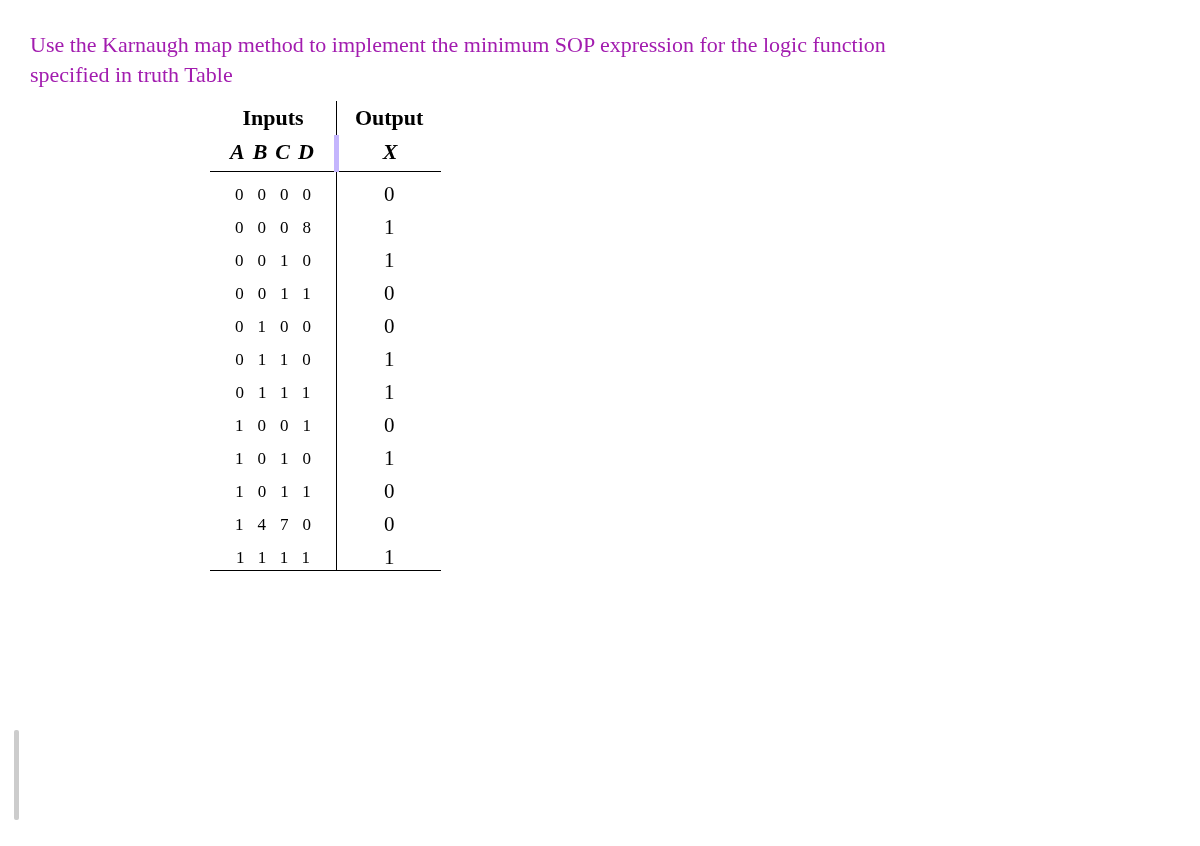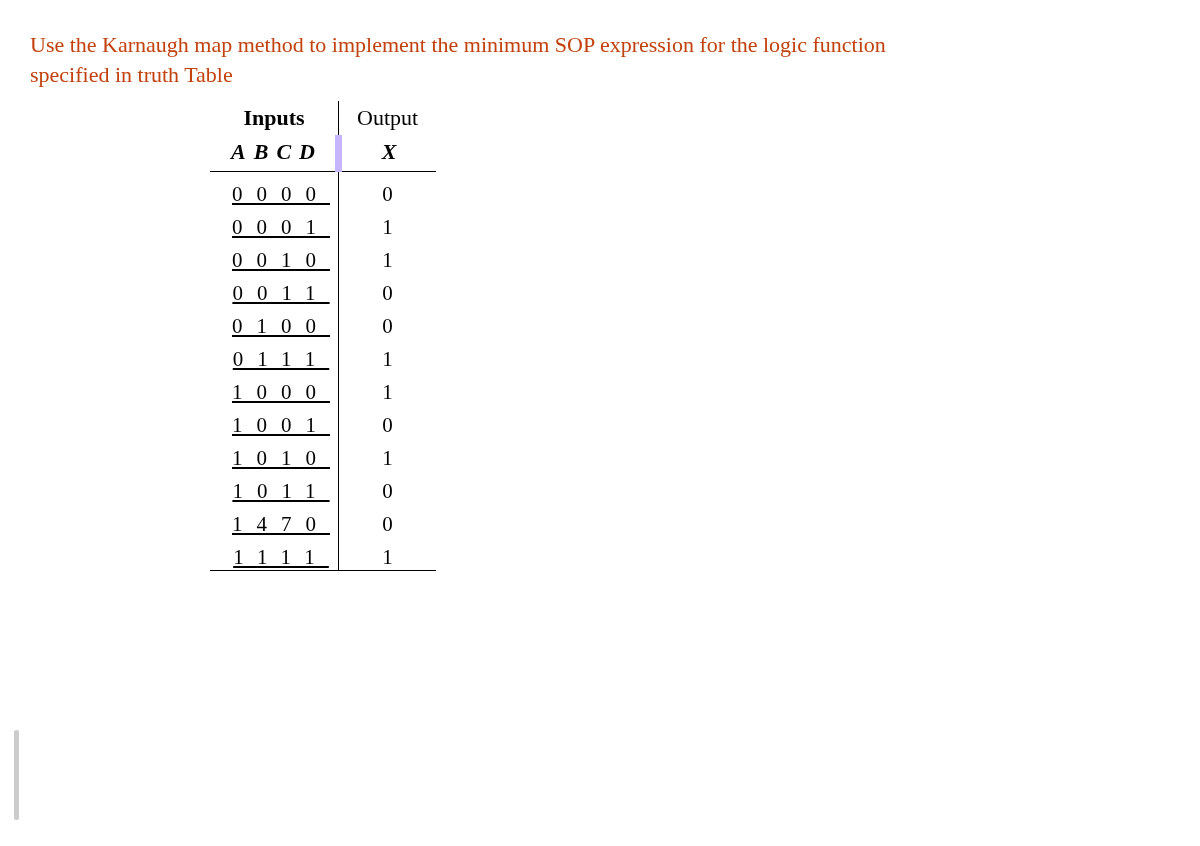--- a/index.html
+++ b/index.html
@@ -4,21 +4,21 @@
   <style>
     body {
       margin: 0;
       padding: 30px;
       font-family: 'Times New Roman', Times, serif;
       font-size: 22px;
       color: #000;
       background: #fff;
     }
     .question {
-      color: #c2410c;
+      color: #a21caf;
       margin-bottom: 0;
       line-height: 1.35;
       max-width: 900px;
     }
     .table-wrap {
       margin-left: 180px;
       margin-top: 12px;
     }
     table {
       border-collapse: collapse;
@@ -28,48 +28,46 @@
       text-align: center;
       font-weight: normal;
     }
     .hdr-inputs {
       font-weight: bold;
       border-right: 1px solid #000;
       padding-left: 30px;
       padding-right: 30px;
     }
     .hdr-output {
-      font-weight: normal;
+      font-weight: bold;
       padding-left: 18px;
       padding-right: 18px;
     }
     .sub-hdr-row th {
       font-style: italic;
       font-weight: bold;
       border-bottom: 1px solid #000;
       padding-bottom: 6px;
     }
     .sub-hdr-inputs {
-      border-right: 7px solid #c4b5fd;
+      border-right: 5px solid #c4b5fd;
       letter-spacing: 8px;
       padding-left: 20px;
       padding-right: 12px;
-      text-align: right;
     }
     .sub-hdr-output {
       padding-left: 24px;
       padding-right: 24px;
     }
     .data-row td.inputs-cell {
       border-right: 1px solid #000;
       letter-spacing: 14px;
       padding-left: 22px;
       padding-right: 8px;
-      font-size: 21px;
-      text-decoration: underline;
+      font-size: 17px;
     }
     .data-row td.output-cell {
       font-size: 21px;
     }
     .data-row:first-of-type td {
       padding-top: 10px;
     }
     .last-row td {
       border-bottom: 1px solid #000;
       padding-bottom: 0;
@@ -100,41 +98,41 @@
         <th class="sub-hdr-inputs">ABCD</th>
         <th class="sub-hdr-output">X</th>
       </tr>
     </thead>
     <tbody id="tbody">
         <tr class="data-row">
           <td class="inputs-cell">0000</td>
           <td class="output-cell">0</td>
         </tr>
         <tr class="data-row">
-          <td class="inputs-cell">0001</td>
+          <td class="inputs-cell">0008</td>
           <td class="output-cell">1</td>
         </tr>
         <tr class="data-row">
           <td class="inputs-cell">0010</td>
           <td class="output-cell">1</td>
         </tr>
         <tr class="data-row">
           <td class="inputs-cell">0011</td>
           <td class="output-cell">0</td>
         </tr>
         <tr class="data-row">
           <td class="inputs-cell">0100</td>
           <td class="output-cell">0</td>
         </tr>
         <tr class="data-row">
-          <td class="inputs-cell">0111</td>
+          <td class="inputs-cell">0110</td>
           <td class="output-cell">1</td>
         </tr>
         <tr class="data-row">
-          <td class="inputs-cell">1000</td>
+          <td class="inputs-cell">0111</td>
           <td class="output-cell">1</td>
         </tr>
         <tr class="data-row">
           <td class="inputs-cell">1001</td>
           <td class="output-cell">0</td>
         </tr>
         <tr class="data-row">
           <td class="inputs-cell">1010</td>
           <td class="output-cell">1</td>
         </tr>

